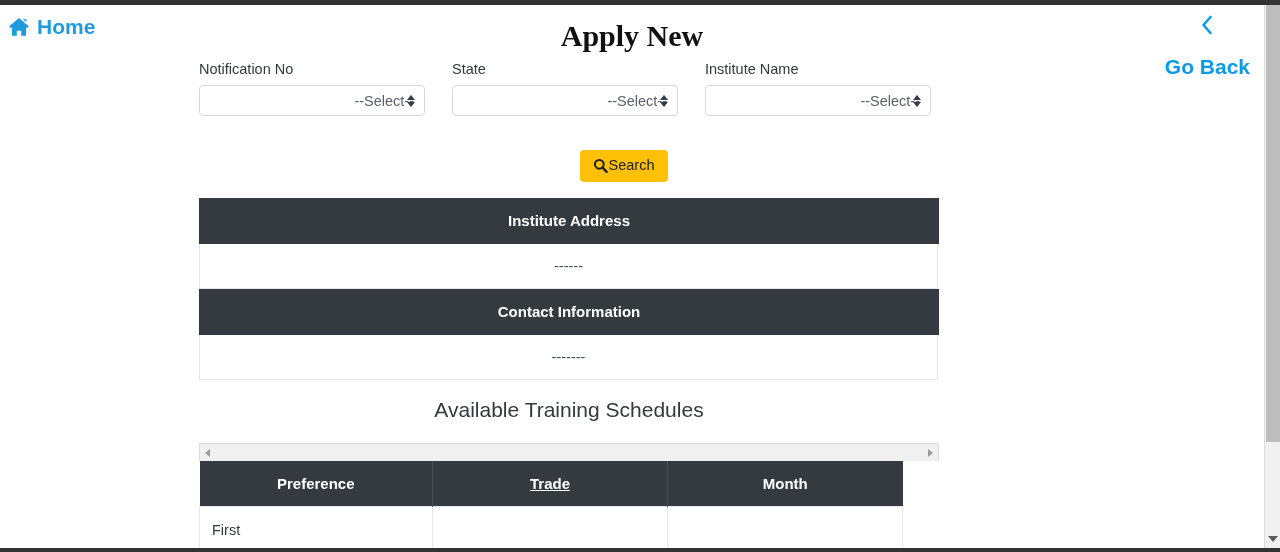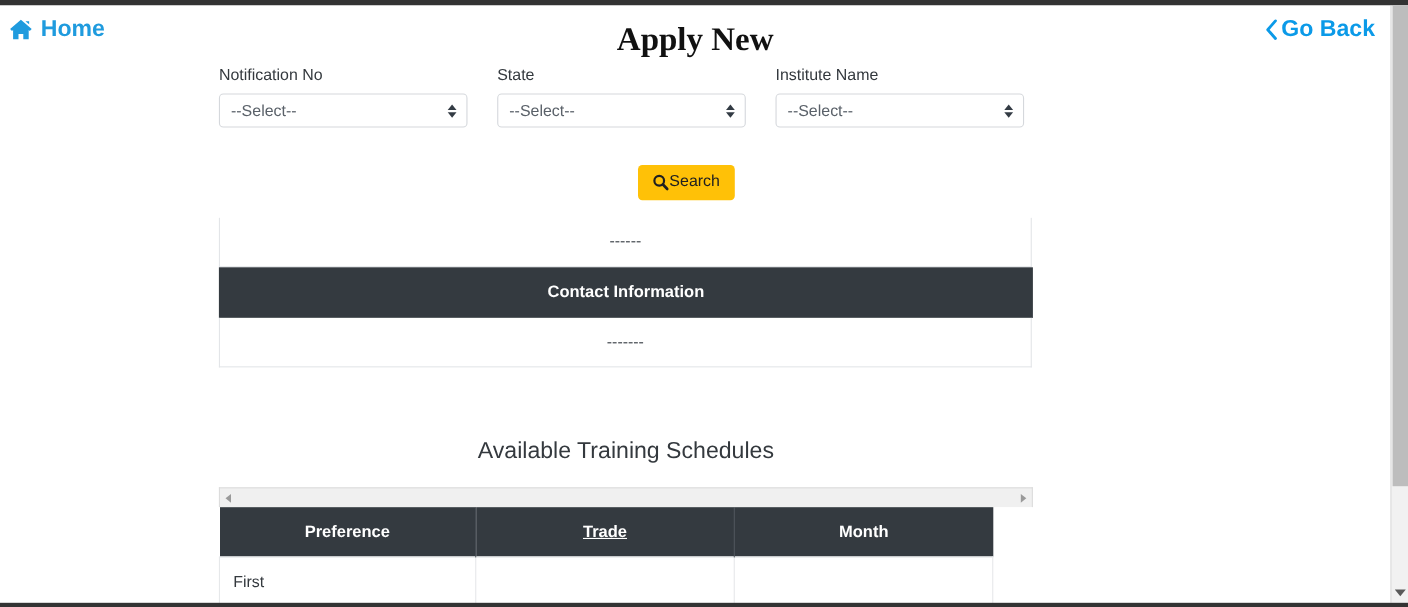--- a/index.html
+++ b/index.html
@@ -79,26 +79,27 @@
     font-family: "Liberation Serif", serif;
     font-size: 30px;
     font-weight: bold;
     color: #111111;
     letter-spacing: 0px;
   }
   .goback-link {
     position: absolute;
     right: 14px; top: 10px;
     display: flex; align-items: center;
-    gap: 3px;
+    gap: 20px;
     color: #0b9ae8;
     font-size: 21px;
     font-weight: bold;
     text-decoration: none;
     cursor: pointer;
+    flex-direction: column;
   }
   .chev { display: block; line-height: 0; }
   
   .form-row {
     position: absolute;
     left: 199px; top: 55px;
     display: flex;
     gap: 27px;
   }
   .field { width: 226px; }
@@ -111,20 +112,21 @@
   .select-box {
     position: relative;
     height: 31px;
     border: 1px solid #d5d8dc;
     border-radius: 4px;
     background: #ffffff;
     display: flex;
     align-items: center;
     padding: 0 10px;
     cursor: pointer;
+    justify-content: flex-end;
   }
   .select-value {
     font-size: 14.5px;
     color: #5a6169;
   }
   .sel-arrows {
     position: absolute;
     right: 9px; top: 50%;
     transform: translateY(-50%);
     display: flex; flex-direction: column;
@@ -335,20 +337,21 @@
           <svg width="15" height="16" viewBox="0 0 15 16">
             <circle cx="6.3" cy="6.3" r="4.4" stroke="#202020" stroke-width="2" fill="none"></circle>
             <path d="M9.7 9.7 L13.6 13.8" stroke="#202020" stroke-width="2.4" stroke-linecap="round"></path>
           </svg>
         </span>
         <span>Search</span>
       </button>
     </div>
 
     <div class="info-table">
+      <div class="sec-header">Institute Address</div>
       <div class="sec-body">------</div>
       <div class="sec-header">Contact Information</div>
       <div class="sec-body">-------</div>
     </div>
 
     <div class="sched-title">Available Training Schedules</div>
 
     <div class="sched-wrap">
       <div class="hscrollbar">
         <span class="hs-left"></span>

